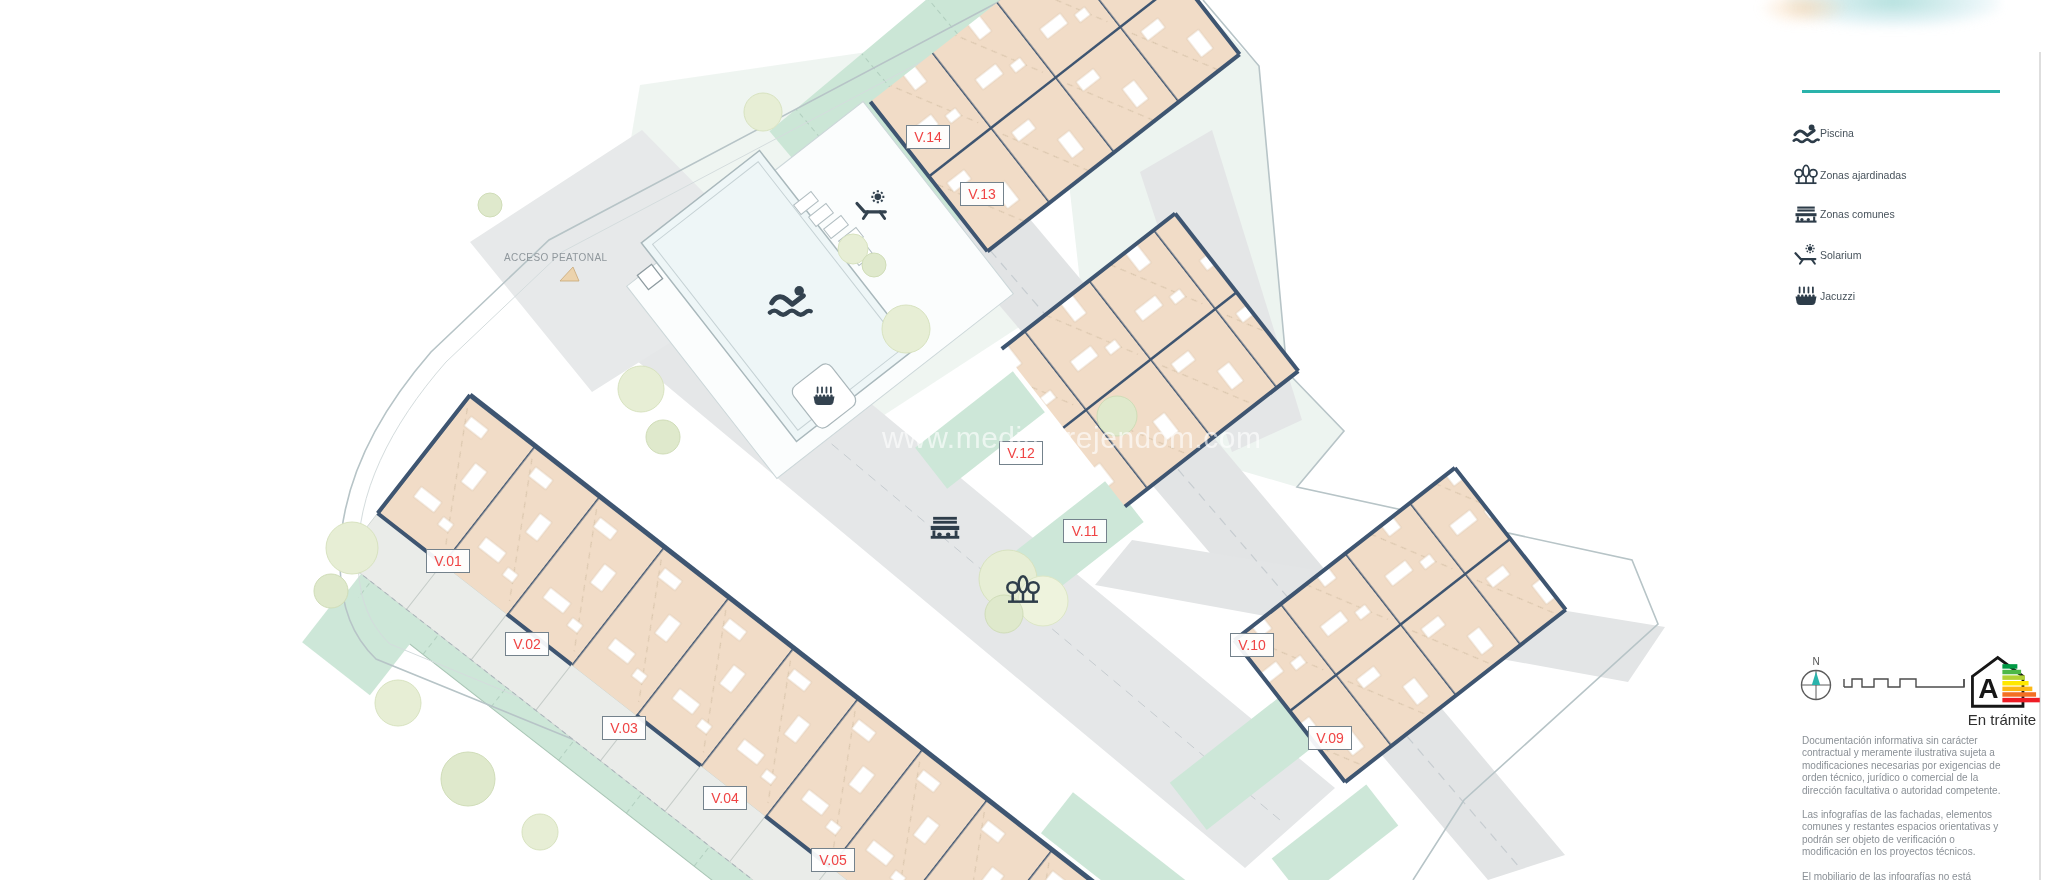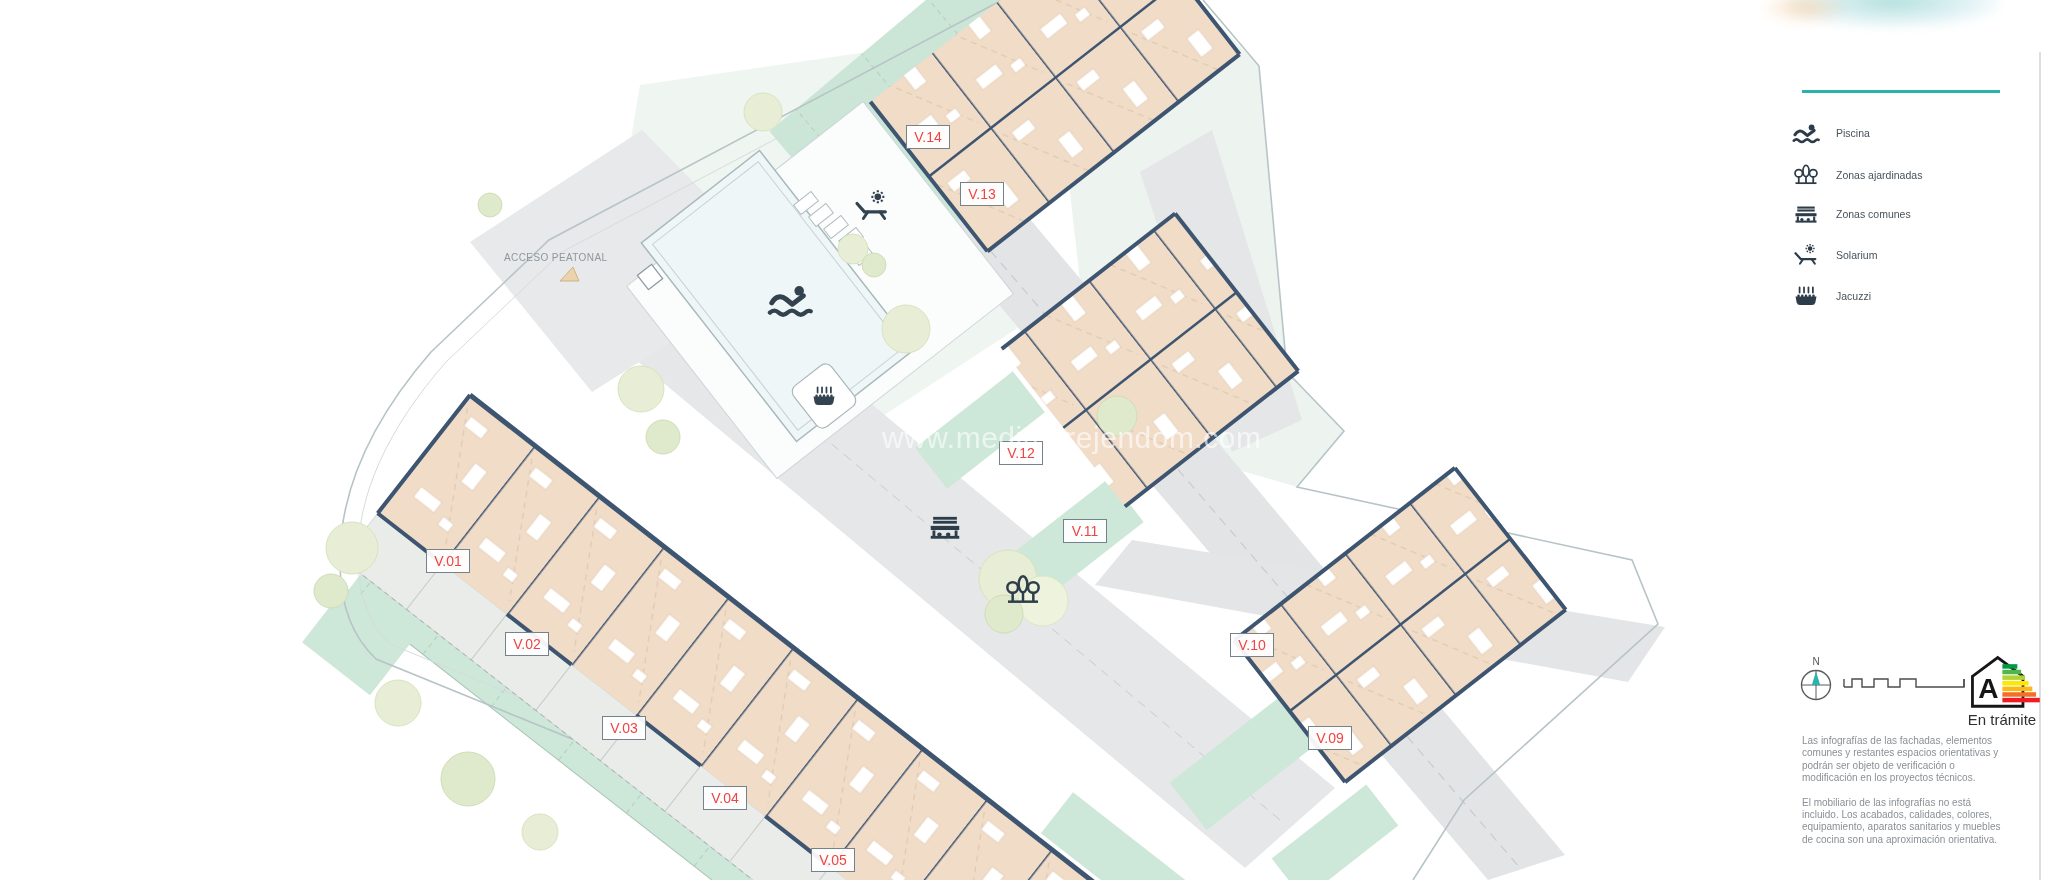--- a/index.html
+++ b/index.html
@@ -20,21 +20,21 @@
 
   
   .blob{position:absolute;pointer-events:none;}
   .blob-teal{left:1786px;top:-16px;width:214px;height:44px;filter:blur(4px);
      background:radial-gradient(ellipse at 50% 40%,rgba(118,199,194,.55),rgba(165,216,226,.28) 55%,transparent 78%);}
   .blob-orange{left:1758px;top:-10px;width:92px;height:36px;filter:blur(5px);
      background:radial-gradient(ellipse,rgba(246,196,141,.5),transparent 70%);}
   .rule{position:absolute;left:1802px;top:90px;width:198px;height:3px;background:#2ab3ab;}
   .lg-row{position:absolute;left:1792px;width:250px;height:28px;display:flex;align-items:center;}
   .lg-ic{width:28px;height:28px;color:#2d3c49;flex:0 0 28px;}
-  .lg-lb{margin-left:16px;font-size:10.5px;color:#47525b;}
+  .lg-lb{font-size:10.5px;color:#47525b;}
   .footer-note{position:absolute;left:1956px;top:711px;width:92px;text-align:center;
           font-size:15px;color:#2f2f2f;}
   .disc{position:absolute;left:1802px;top:735px;width:208px;height:145px;overflow:hidden;}
   .disc p{margin:0 0 12px 0;font-size:10px;line-height:12.4px;color:#8a9096;}
   .vline{position:absolute;left:2039px;top:52px;width:2px;height:828px;background:#dedede;}
 </style>
 </head>
 <body>
 
 <svg class="stage" width="2048" height="880" viewBox="0 0 2048 880">
@@ -330,15 +330,16 @@
   <rect x="36" y="19" height="4.8" width="20" fill="#4db848"></rect>
   <rect x="36" y="25" height="4.8" width="24" fill="#b2d235"></rect>
   <rect x="36" y="31" height="4.8" width="28" fill="#ffe800"></rect>
   <rect x="36" y="37" height="4.8" width="32" fill="#fcb813"></rect>
   <rect x="36" y="43" height="4.8" width="36" fill="#f36f24"></rect>
   <rect x="36" y="49" height="4.8" width="40" fill="#ee1c25"></rect>
 </svg>
 <div class="footer-note">En trámite</div>
 
 <div class="disc">
+  <p>Documentación informativa sin carácter contractual y meramente ilustrativa sujeta a modificaciones necesarias por exigencias de orden técnico, jurídico o comercial de la dirección facultativa o autoridad competente.</p>
   <p>Las infografías de las fachadas, elementos comunes y restantes espacios orientativas y podrán ser objeto de verificación o modificación en los proyectos técnicos.</p>
   <p>El mobiliario de las infografías no está incluido. Los acabados, calidades, colores, equipamiento, aparatos sanitarios y muebles de cocina son una aproximación orientativa.</p>
 </div>
 
 </body></html>

